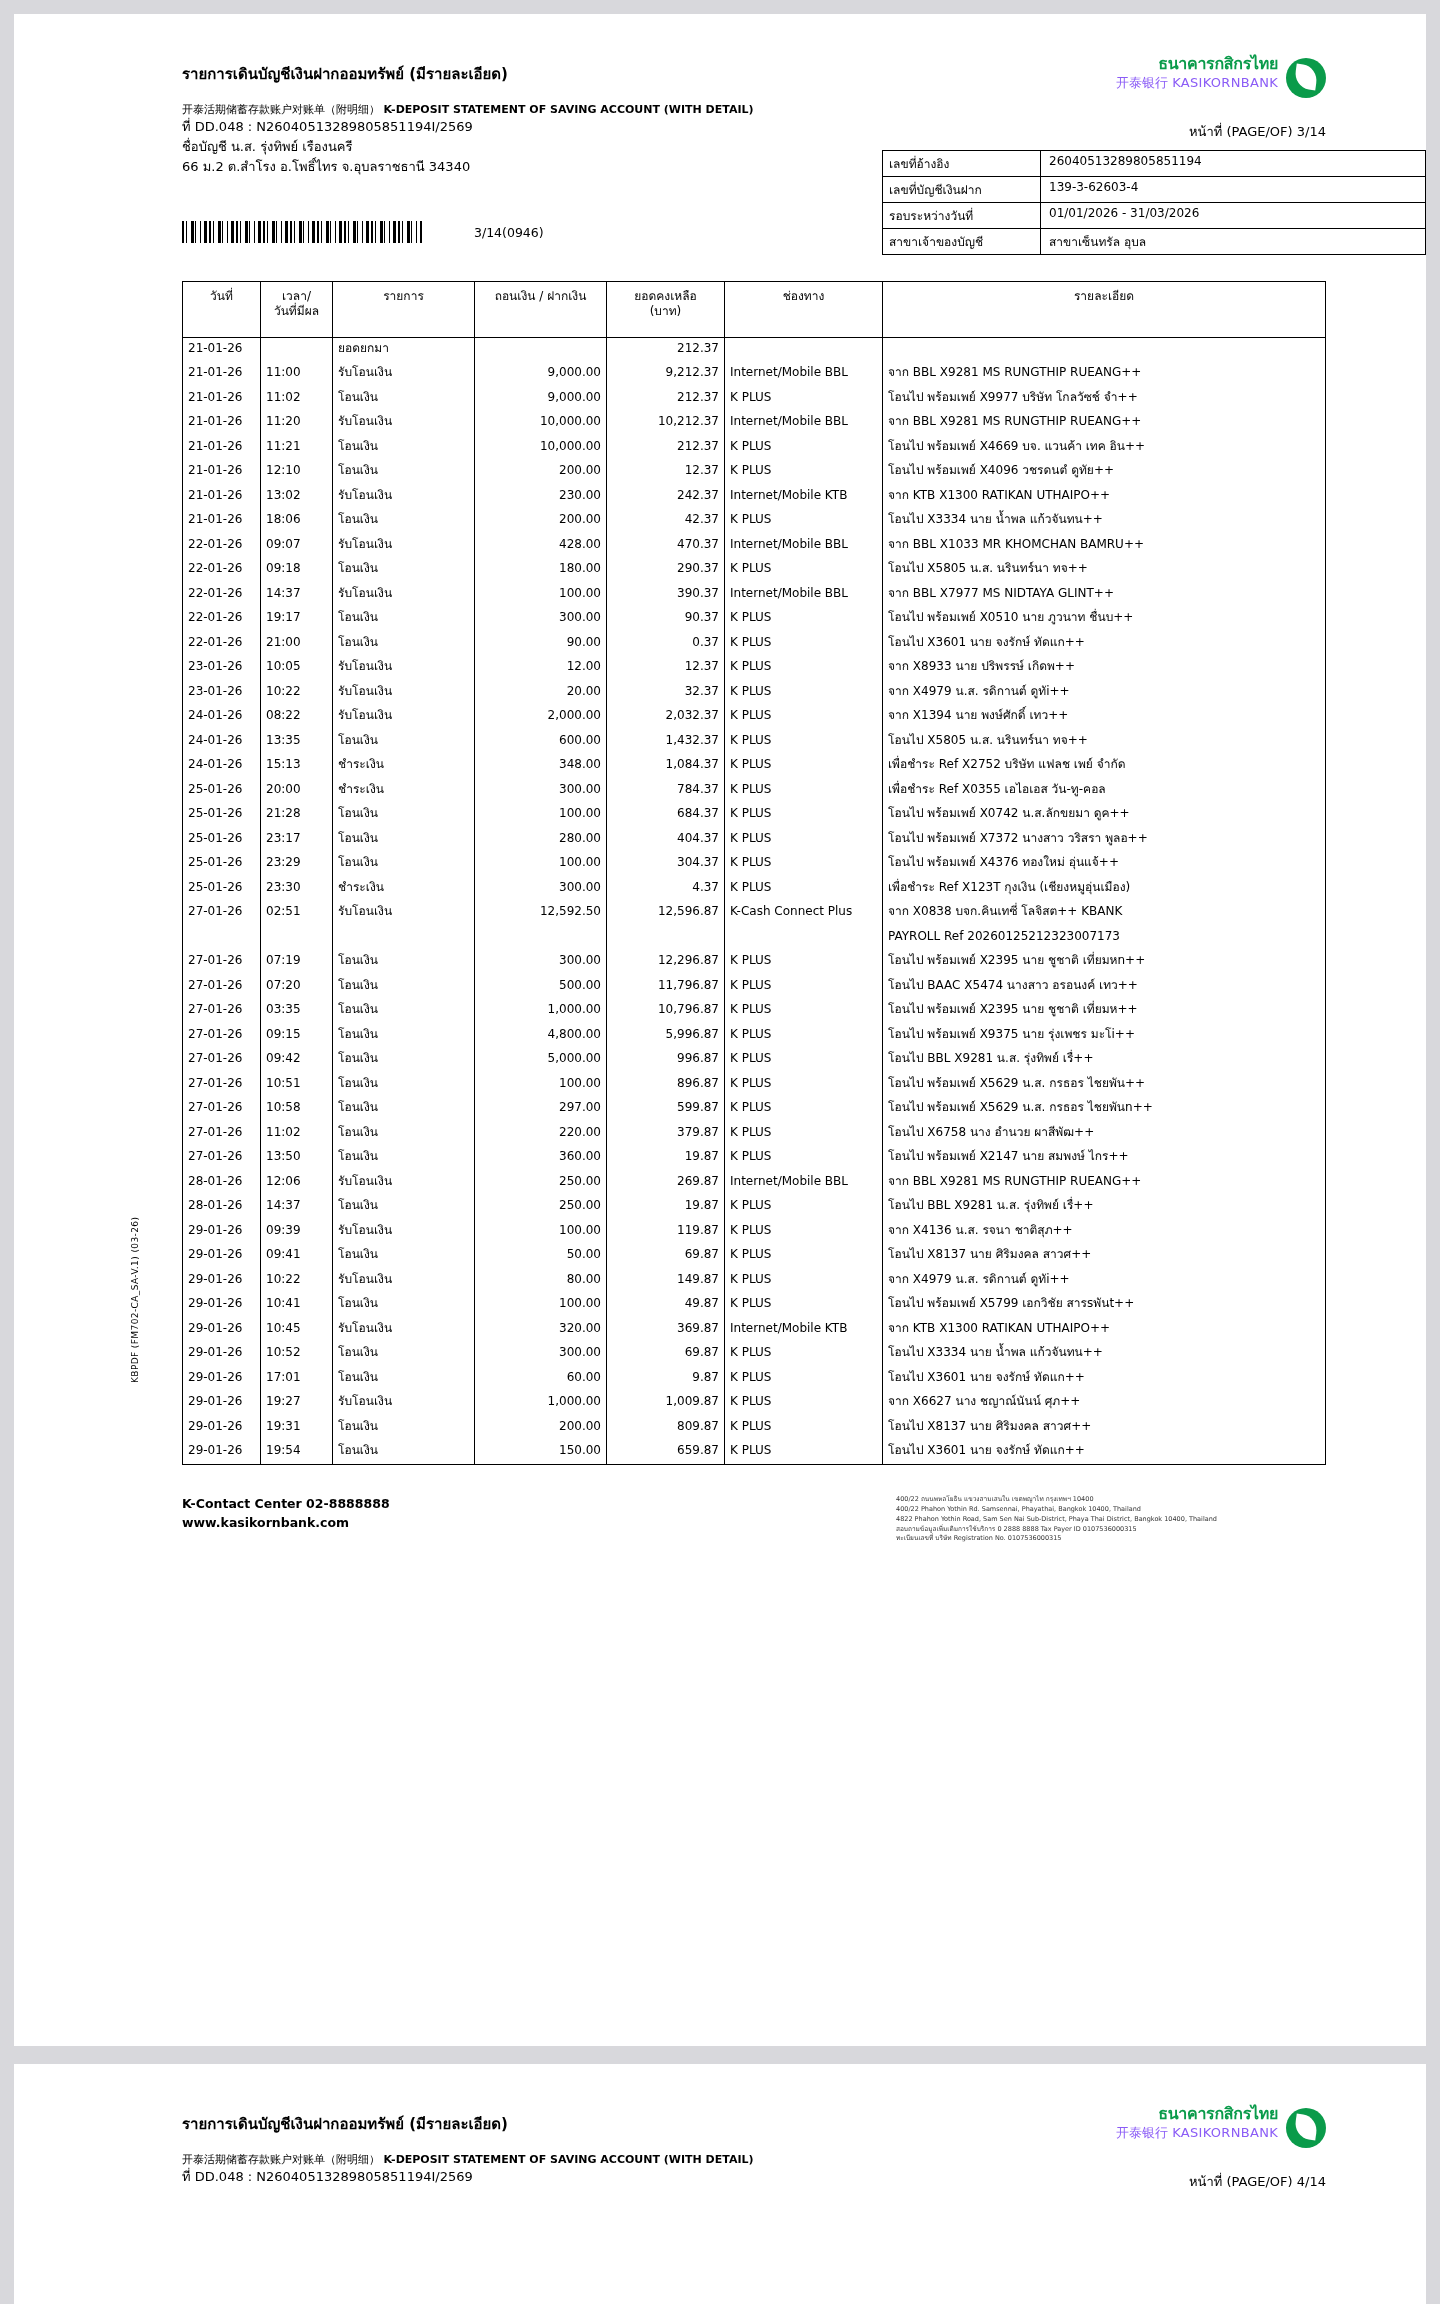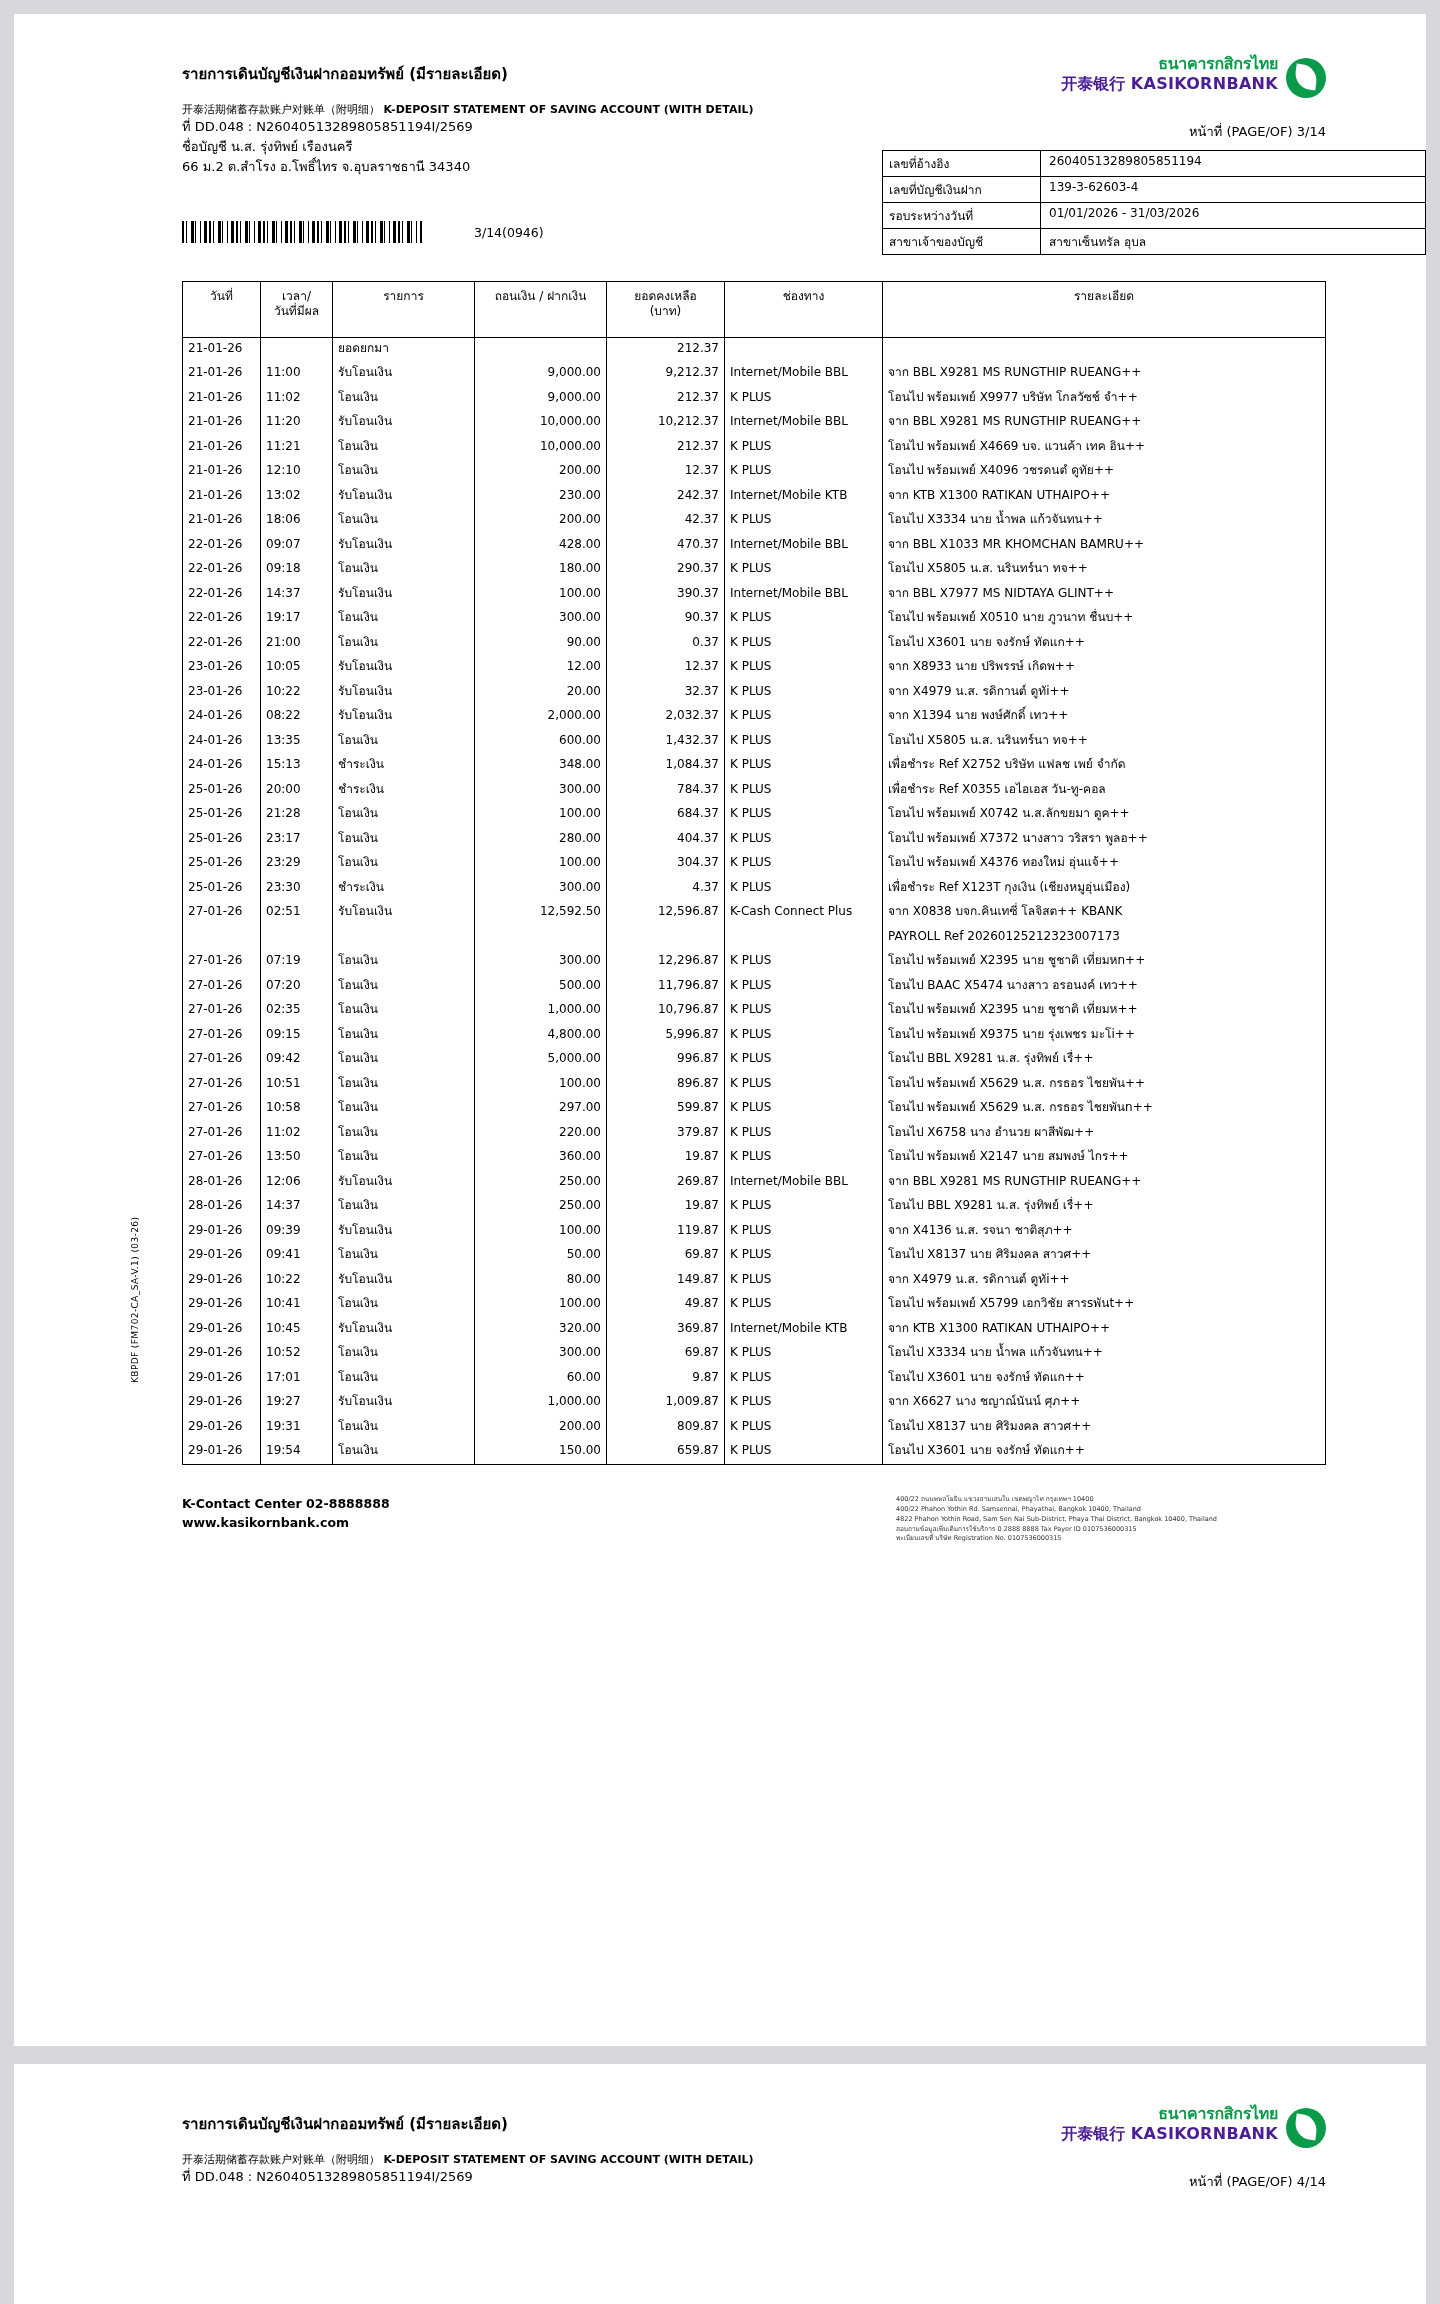--- a/index.html
+++ b/index.html
@@ -51,23 +51,23 @@
   }
   .bank-names { text-align: right; }
   .bank-th {
     font-size: 16px;
     font-weight: bold;
     color: #0a9b4a;
     line-height: 1.05;
     letter-spacing: -0.3px;
   }
   .bank-cn {
-    font-size: 16px;
-    font-weight: bold;
-    color: #4c1d95;
+    font-size: 13px;
+    font-weight: normal;
+    color: #8b5cf6;
     margin-top: 1px;
   }
   .bank-cn .en { letter-spacing: .3px; }
   .leaf {
     width: 40px; height: 40px;
     border-radius: 50%;
     background: #0a9b4a;
     position: relative;
     margin-top: 2px;
   }
@@ -515,21 +515,21 @@
               <td class="c-date">27-01-26</td>
               <td class="c-time">07:20</td>
               <td class="c-desc">โอนเงิน</td>
               <td class="c-amt">500.00</td>
               <td class="c-bal">11,796.87</td>
               <td class="c-chan">K PLUS</td>
               <td class="c-det">โอนไป BAAC X5474 นางสาว อรอนงค์ เทว++</td>
             </tr>
             <tr>
               <td class="c-date">27-01-26</td>
-              <td class="c-time">02:35</td>
+              <td class="c-time">03:35</td>
               <td class="c-desc">โอนเงิน</td>
               <td class="c-amt">1,000.00</td>
               <td class="c-bal">10,796.87</td>
               <td class="c-chan">K PLUS</td>
               <td class="c-det">โอนไป พร้อมเพย์ X2395 นาย ชูชาติ เที่ยมห++</td>
             </tr>
             <tr>
               <td class="c-date">27-01-26</td>
               <td class="c-time">09:15</td>
               <td class="c-desc">โอนเงิน</td>

